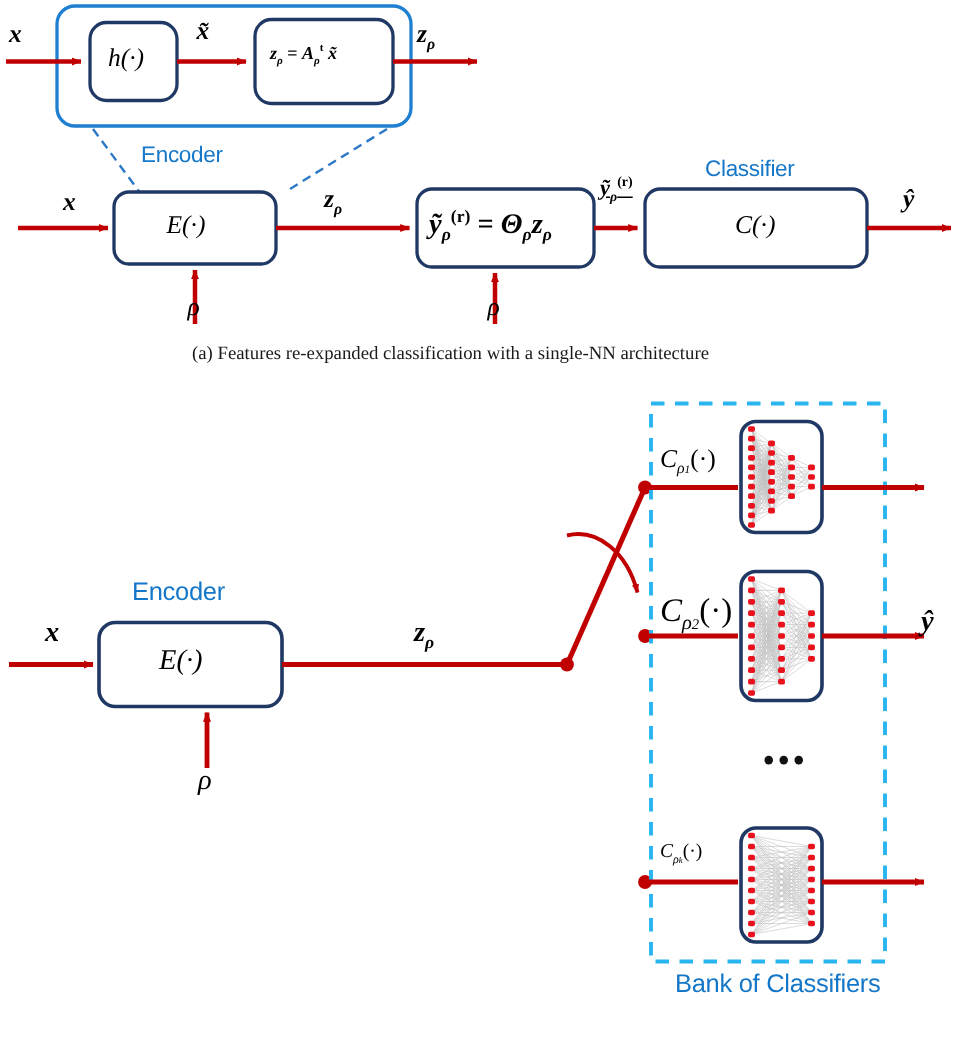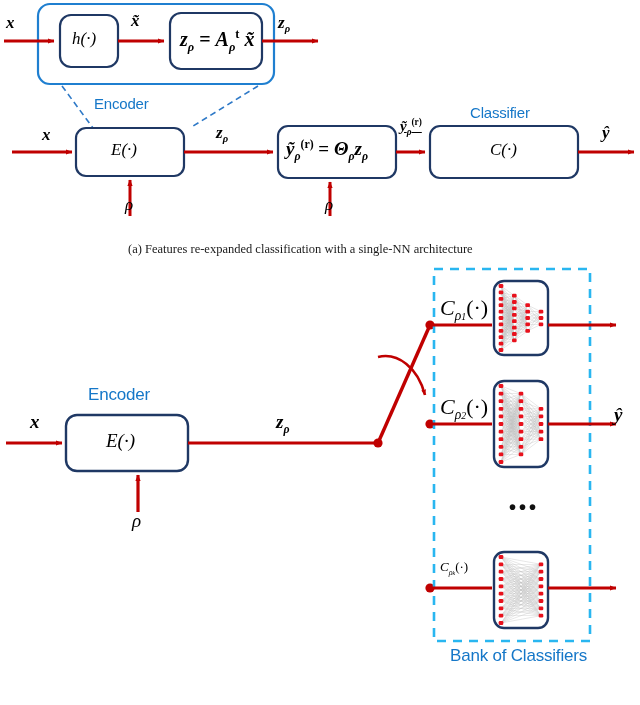--- a/index.html
+++ b/index.html
@@ -532,21 +532,21 @@
         <rect x="538.7" y="613.7666666666668" width="4.6" height="3.8" rx="1.2" fill="#E8111C"></rect>
       </g>
   </svg>
 
   <div class="lbl math bf" style="left:6px;top:14px;font-size:17px;">x</div>
 
   <div class="lbl math" style="left:72px;top:30px;font-size:17px;">h(·)</div>
 
   <div class="lbl math bf" style="left:131px;top:12px;font-size:17px;">x̃</div>
 
-  <div class="lbl math bf" style="left:180px;top:28px;font-size:20px;">
+  <div class="lbl math bf" style="left:180px;top:28px;font-size:12px;">
     <span>z</span><sub>ρ</sub><span class="up">&nbsp;=&nbsp;</span><span>A</span><sub>ρ</sub><sup class="up">t</sup><span>&nbsp;x̃</span>
   </div>
 
   <div class="lbl math bf" style="left:278px;top:14px;font-size:17px;">
     <span>z</span><sub>ρ</sub>
   </div>
 
   <div class="lbl bluelabel" style="left:94px;top:96px;font-size:15px;">Encoder</div>
 
   <div class="lbl math bf" style="left:42px;top:126px;font-size:17px;">x</div>
@@ -568,35 +568,35 @@
   <div class="lbl math bf" style="left:400px;top:118px;font-size:15px;text-decoration:underline;">
     <span>ỹ</span><sub>ρ</sub><sup class="up">(r)</sup>
   </div>
 
   <div class="lbl bluelabel" style="left:470px;top:105px;font-size:15px;">Classifier</div>
 
   <div class="lbl math" style="left:490px;top:141px;font-size:17px;">C(·)</div>
 
   <div class="lbl math bf" style="left:602px;top:124px;font-size:17px;">ŷ</div>
 
-  <div class="lbl caption" style="left:128px;top:243px;">(a) Features re-expanded classification with a single-NN architecture</div>
+  <div class="lbl caption" style="left:128px;top:229px;">(a) Features re-expanded classification with a single-NN architecture</div>
 
   <div class="lbl bluelabel" style="left:88px;top:386px;font-size:17px;">Encoder</div>
 
   <div class="lbl math bf" style="left:30px;top:412px;font-size:19px;">x</div>
 
   <div class="lbl math" style="left:106px;top:431px;font-size:19px;">E(·)</div>
 
   <div class="lbl math" style="left:132px;top:511px;font-size:19px;">ρ</div>
 
   <div class="lbl math bf" style="left:276px;top:412px;font-size:19px;">
     <span>z</span><sub>ρ</sub>
   </div>
 
-  <div class="lbl math" style="left:440px;top:297px;font-size:22px;">
+  <div class="lbl math" style="left:440px;top:297px;font-size:17px;">
     <span>C</span><sub>ρ<span style="font-size:72%">1</span></sub><span class="up">(·)</span>
   </div>
 
   <div class="lbl math" style="left:440px;top:396px;font-size:22px;">
     <span>C</span><sub>ρ<span style="font-size:72%">2</span></sub><span class="up">(·)</span>
   </div>
 
   <div class="lbl math" style="left:440px;top:560px;font-size:13px;">
     <span>C</span><sub>ρ<span style="font-size:72%">k</span></sub><span class="up">(·)</span>
   </div>

